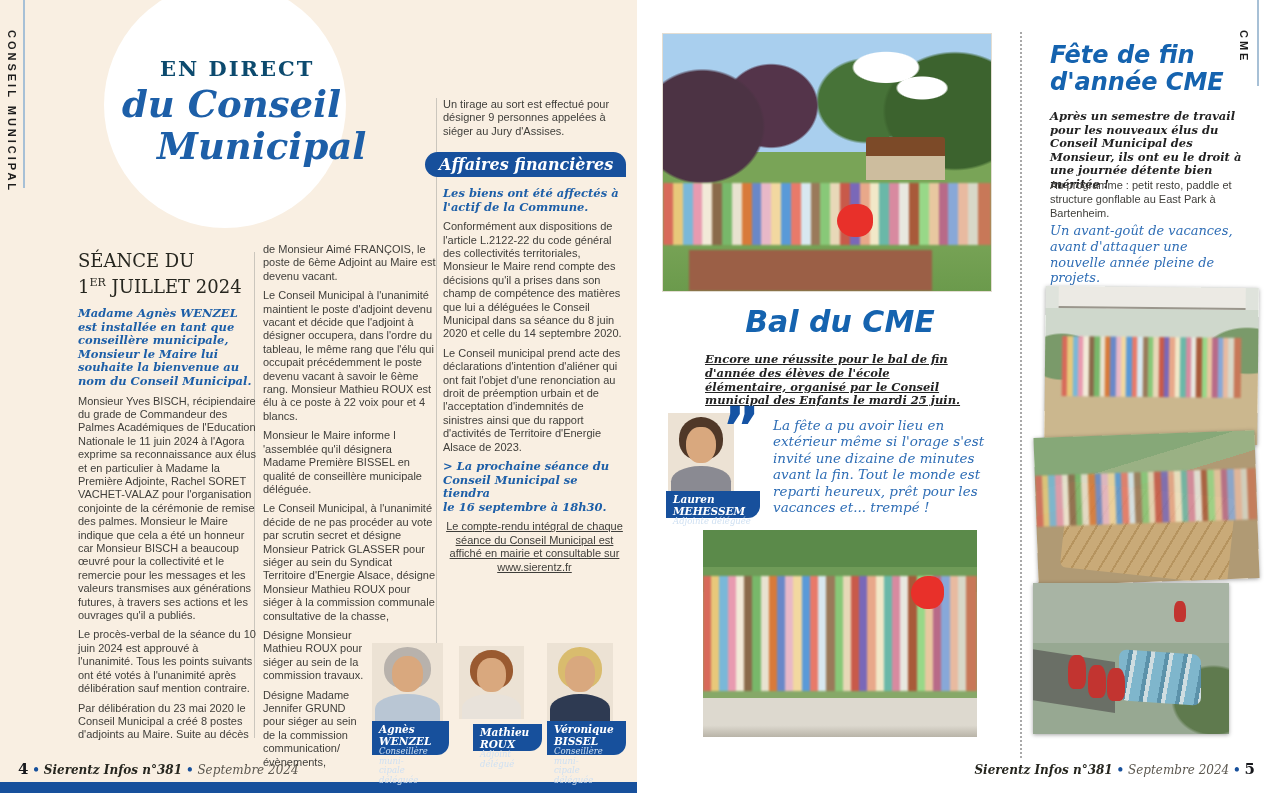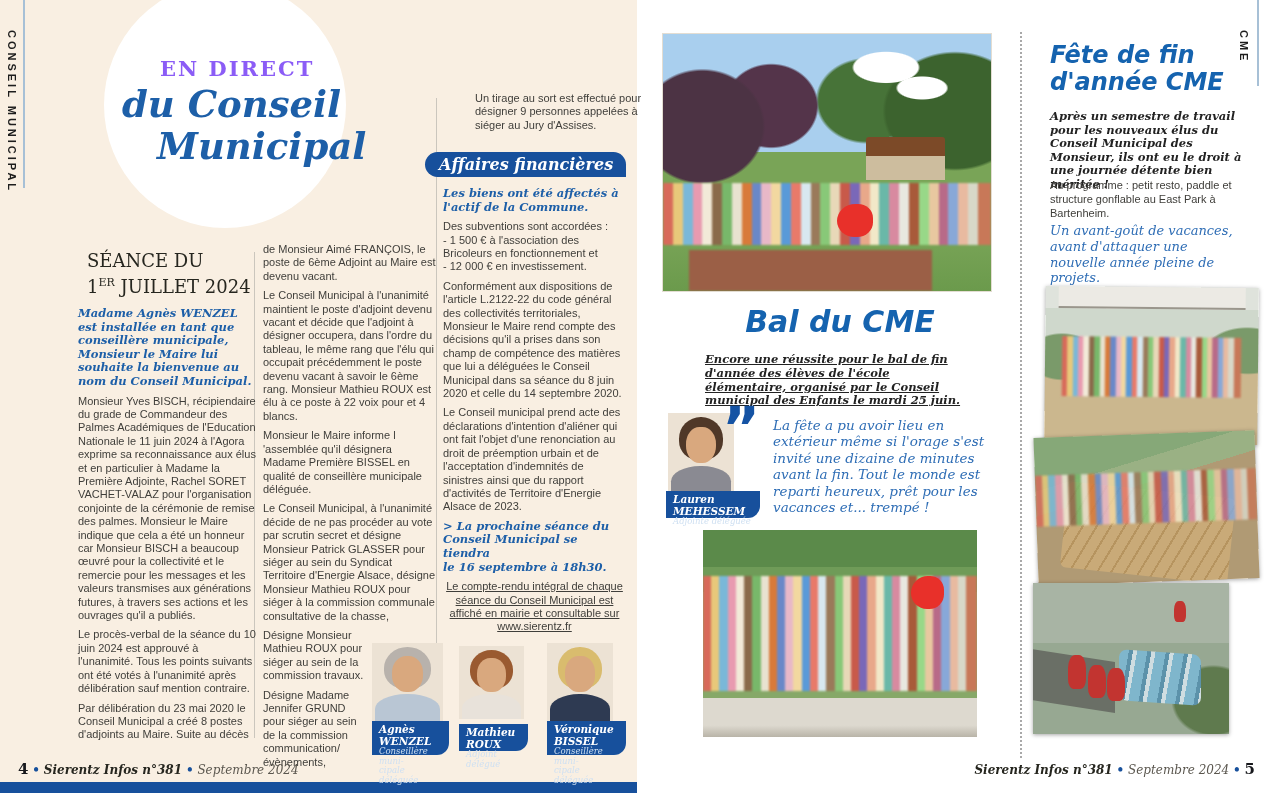--- a/index.html
+++ b/index.html
@@ -7,33 +7,33 @@
        font-family:"Liberation Sans",sans-serif;-webkit-font-smoothing:antialiased;}
   .abs{position:absolute;}
   
   .left-page{left:0;top:0;width:637px;height:793px;background:#f9efe2;}
   
   .edge-line{width:2px;background:#a7c0d6;}
   .vlabel{writing-mode:vertical-rl;font:600 11px "Liberation Sans",sans-serif;
           letter-spacing:3px;color:#1d1d1d;}
   
   .title-circle{left:104px;top:-18px;width:242px;height:246px;background:#ffffff;border-radius:50%;}
-  .kicker{left:160px;top:56px;font:700 21px "DejaVu Serif",serif;letter-spacing:2px;color:#8b5cf6;}
+  .kicker{left:160px;top:56px;font:700 21px "DejaVu Serif",serif;letter-spacing:2px;color:#0c4a6e;}
   .big-title{font:italic 700 37px "DejaVu Serif",serif;color:#1d5fa8;line-height:41px;}
   .bt1{left:122px;top:84px;}
   .bt2{left:157px;top:126px;}
   
-  .seance{left:78px;top:250px;font:400 18px "DejaVu Serif",serif;color:#26261f;line-height:22px;margin-left:9px;}
+  .seance{left:78px;top:250px;font:400 18px "DejaVu Serif",serif;color:#26261f;line-height:22px;}
   .seance sup{font-size:11px;}
   .col{font:400 11px "Liberation Sans",sans-serif;color:#3f3e3a;line-height:13.4px;}
   .col p{margin:0 0 6px 0;}
   .lead-blue{font:italic 700 11.5px "DejaVu Serif",serif;color:#1d5fa8;line-height:13.6px;}
   .col1{left:78px;top:307px;width:178px;}
   .col2{left:263px;top:243px;width:173px;}
-  .col3a{left:443px;top:92px;width:183px;margin-left:32px;}
+  .col3a{left:443px;top:98px;width:183px;}
   .col3b{left:443px;top:187px;width:183px;}
   .vsep{width:1px;background:#cbc6bd;}
   .ribbon{left:425px;top:152px;width:201px;height:25px;background:#17509c;
           border-radius:14px 14px 0 14px;z-index:3;display:flex;align-items:center;padding-left:14px;box-sizing:border-box;
           font:italic 700 16px "DejaVu Serif",serif;color:#ffffff;}
   .next-meeting{font:italic 700 11.5px "DejaVu Serif",serif;color:#1d5fa8;white-space:pre-line;line-height:13.6px;}
   .report-link{text-decoration:underline;color:#3f3e3a;cursor:pointer;text-align:center;}
   .preline{white-space:pre-line;}
   
   .portrait{position:absolute;overflow:hidden;background:#ece2d4;}
@@ -157,23 +157,20 @@
 <div class="abs ribbon">
   <span>Affaires financières</span>
 </div>
 
 <div class="abs col col3a">
   <p>Un tirage au sort est effectué pour désigner 9 personnes appelées à siéger au Jury d'Assises.</p>
 </div>
 
 <div class="abs col col3b">
   <p class="lead-blue">Les biens ont été affectés à l'actif de la Commune.</p>
-  <p class="preline">Des subventions sont accordées :
-- 1 500 € à l'association des Bricoleurs en fonctionnement et
-- 12 000 € en investissement.</p>
   <p>Conformément aux dispositions de l'article L.2122-22 du code général des collectivités territoriales, Monsieur le Maire rend compte des décisions qu'il a prises dans son champ de compétence des matières que lui a déléguées le Conseil Municipal dans sa séance du 8 juin 2020 et celle du 14 septembre 2020.</p>
   <p>Le Conseil municipal prend acte des déclarations d'intention d'aliéner qui ont fait l'objet d'une renonciation au droit de préemption urbain et de l'acceptation d'indemnités de sinistres ainsi que du rapport d'activités de Territoire d'Energie Alsace de 2023.</p>
   <p class="next-meeting">&gt; La prochaine séance du Conseil Municipal se tiendra
 le 16 septembre à 18h30.</p>
   <p class="report-link">Le compte-rendu intégral de chaque séance du Conseil Municipal est affiché en mairie et consultable sur www.sierentz.fr</p>
 </div>
 
 <div class="portrait" style="--hair:#b8b2ac;--shirt:#b9c6d4;left:372px;top:643px;width:71px;height:78px;">
   <i class="hair"></i>
     <i class="face"></i>
@@ -183,21 +180,21 @@
   <span class="nm">Agnès WENZEL</span>
   <span class="rl">Conseillère muni-
 cipale déléguée</span>
 </div>
 
 <div class="portrait" style="--hair:#9a5a30;--shirt:#e8e2da;left:459px;top:646px;width:65px;height:73px;">
   <i class="hair"></i>
     <i class="face"></i>
     <i class="shirt"></i>
 </div>
-<div class="badge" style="left:459px;top:724px;width:69px;height:27px;">
+<div class="badge" style="left:473px;top:724px;width:69px;height:27px;">
   <span class="nm">Mathieu ROUX</span>
   <span class="rl">Adjoint délégué</span>
 </div>
 
 <div class="portrait" style="--hair:#d9bc6e;--shirt:#2e3a52;left:547px;top:643px;width:66px;height:78px;">
   <i class="hair"></i>
     <i class="face"></i>
     <i class="shirt"></i>
 </div>
 <div class="badge" style="left:547px;top:721px;width:79px;height:34px;">

